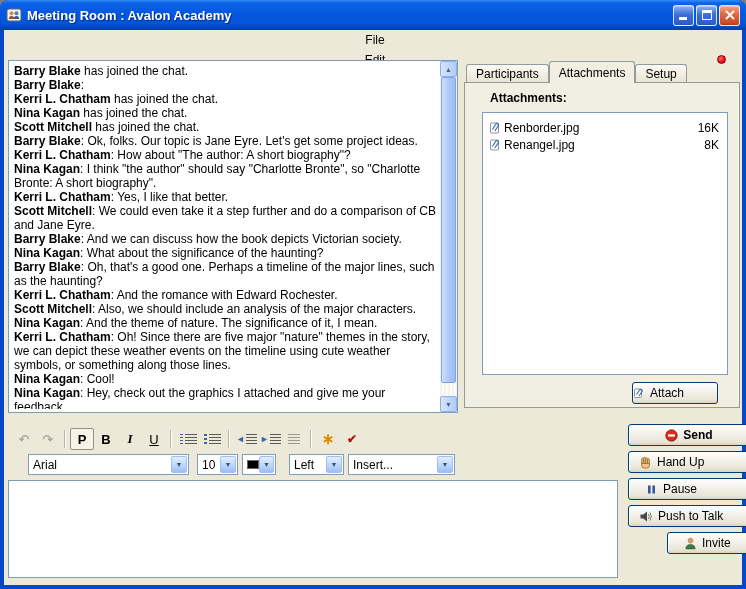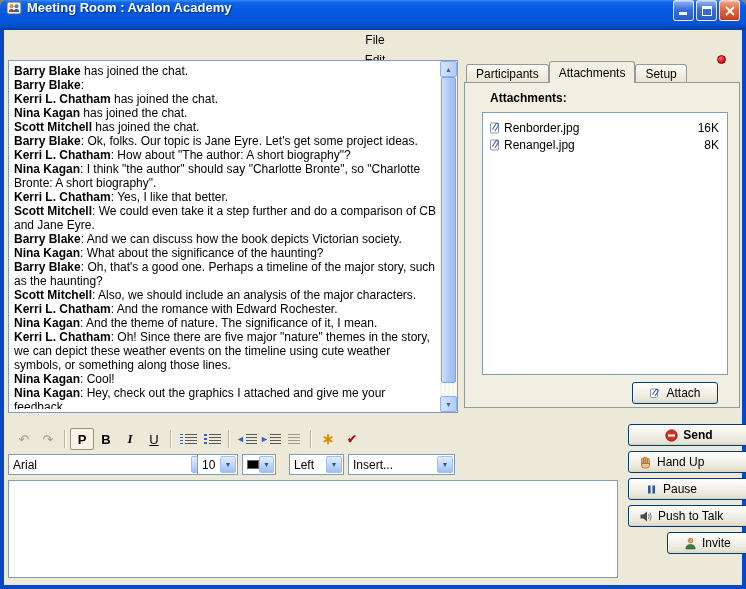--- a/index.html
+++ b/index.html
@@ -3,21 +3,21 @@
 <meta charset="utf-8">
 <style>
   * { box-sizing: border-box; margin: 0; padding: 0; }
   body { margin: 0; font-family: "Liberation Sans", sans-serif; background: #808080; }
 
   .window { position: relative; width: 746px; height: 589px;
     background: #0549C9; border-radius: 8px 8px 0 0; overflow: hidden; }
 
   
   .titlebar { position: absolute; left: 0; top: 0; right: 0; height: 30px;
-    display: flex; align-items: flex-start; padding: 0 6px;
+    display: flex; align-items: center; padding: 0 6px;
     background: linear-gradient(180deg,#3A8BF2 0%,#0C63E8 10%,#0557E0 45%,#0455D8 78%,#0340A6 100%);
     border-radius: 8px 8px 0 0; }
   .app-icon { width: 16px; height: 16px; margin-right: 5px; display: flex; }
   .title-text { color: #fff; font-weight: bold; font-size: 13px;
     text-shadow: 1px 1px 1px #002B80; flex: 1; }
   .tb-btn { width: 21px; height: 21px; margin-left: 2px; border-radius: 3px;
     border: 1px solid #FFFFFFCC; display: flex; align-items: center; justify-content: center;
     background: linear-gradient(180deg,#8DB4F2 0%,#3A6FD8 45%,#2E5FC8 90%,#2A55B8 100%);
     box-shadow: inset 0 1px 0 #FFFFFF55; cursor: default; }
   .tb-btn.close { background: linear-gradient(180deg,#F3A488 0%,#E06742 45%,#CC4A20 90%,#B03A10 100%); }
@@ -64,21 +64,21 @@
     background: #fff; border: 1px solid #7F9DB9; padding-top: 6px; }
   .file-row { display: flex; align-items: center; height: 17px; padding: 0 8px 0 5px;
     font-size: 12px; gap: 4px; }
   .file-size { margin-left: auto; }
   .attach-btn { position: absolute; left: 167px; top: 299px; width: 86px; height: 22px; }
 
   
   .xp-btn { border: 1px solid #003C74; border-radius: 3px;
     background: linear-gradient(180deg,#FFFFFF 0%,#F4F3EC 40%,#E8E5D6 85%,#D8D4C0 100%);
     box-shadow: inset 1px 1px 0 #FFFFFFB0;
-    display: flex; align-items: center; justify-content: center; gap: 5px;
+    display: flex; align-items: center; gap: 5px;
     font-size: 12px; color: #000; cursor: default; }
 
   
   .fmt-row { position: absolute; left: 4px; top: 396px; height: 26px; display: flex;
     align-items: center; padding-left: 4px; }
   .fmt-btn { width: 24px; height: 22px; display: flex; align-items: center; justify-content: center;
     font-size: 13px; border: 1px solid transparent; border-radius: 2px; }
   .fmt-btn.disabled { color: #9B9B93; }
   .fmt-btn.pressed { border: 1px solid #94917F; background: #F7F3E7; }
   .fmt-sep { width: 0; height: 18px; border-left: 1px solid #B8B4A2; border-right: 1px solid #fff; margin: 0 4px; }
@@ -95,21 +95,21 @@
   .ic-star { color: #E08A00; font-size: 15px; font-weight: bold; }
   .ic-check { color: #B01010; font-size: 12px; font-weight: bold; }
 
   .combo-row { position: absolute; left: 0; top: 424px; height: 22px; }
   .combo { position: absolute; height: 21px; background: #fff; border: 1px solid #7F9DB9;
     display: flex; align-items: center; font-size: 12px; padding-left: 4px; }
   .cmb-arr { margin-left: auto; width: 16px; height: 17px; border-radius: 2px;
     background: linear-gradient(180deg,#E3EFFF,#B9D4FA 60%,#9CBEF2); border: 1px solid #9EBEF5;
     display: flex; align-items: center; justify-content: center; font-size: 7px; color: #39537F; margin-right: 1px; }
   .swatch { width: 13px; height: 9px; border: 1px solid #666; }
-  .combo-font { left: 4px; width: 201px; }
+  .combo-font { left: 24px; width: 161px; }
   .combo-size { left: 193px; width: 41px; }
   .combo-color { left: 238px; width: 34px; }
   .combo-align { left: 285px; width: 55px; }
   .combo-insert { left: 344px; width: 107px; }
 
   .message-input { position: absolute; left: 4px; top: 450px; width: 610px; height: 98px;
     background: #fff; border: 1px solid #7F9DB9; }
   .message-input textarea { width: 100%; height: 100%; border: none; outline: none; resize: none;
     font-family: "Liberation Sans", sans-serif; font-size: 12px; padding: 3px; background: transparent; }
 
@@ -195,25 +195,25 @@
           <div class="msg"><b>Nina Kagan</b><span>: I think "the author" should say "Charlotte Bronte", so "Charlotte Bronte: A short biography".</span></div>
 
           <div class="msg"><b>Kerri L. Chatham</b><span>: Yes, I like that better.</span></div>
 
           <div class="msg"><b>Scott Mitchell</b><span>: We could even take it a step further and do a comparison of CB and Jane Eyre.</span></div>
 
           <div class="msg"><b>Barry Blake</b><span>: And we can discuss how the book depicts Victorian society.</span></div>
 
           <div class="msg"><b>Nina Kagan</b><span>: What about the significance of the haunting?</span></div>
 
-          <div class="msg"><b>Barry Blake</b><span>: Oh, that's a good one. Perhaps a timeline of the major story, such as the haunting?</span></div>
+          <div class="msg"><b>Barry Blake</b><span>: Oh, that's a good one. Perhaps a timeline of the major lines, such as the haunting?</span></div>
+
+          <div class="msg"><b>Kerri L. Chatham</b><span>: And the romance with Edward Rochester.</span></div>
 
           <div class="msg"><b>Scott Mitchell</b><span>: Also, we should include an analysis of the major characters.</span></div>
-
-          <div class="msg"><b>Kerri L. Chatham</b><span>: And the romance with Edward Rochester.</span></div>
 
           <div class="msg"><b>Nina Kagan</b><span>: And the theme of nature. The significance of it, I mean.</span></div>
 
           <div class="msg"><b>Kerri L. Chatham</b><span>: Oh! Since there are five major "nature" themes in the story, we can depict these weather events on the timeline using cute weather symbols, or something along those lines.</span></div>
 
           <div class="msg"><b>Nina Kagan</b><span>: Cool!</span></div>
 
           <div class="msg"><b>Nina Kagan</b><span>: Hey, check out the graphics I attached and give me your feedback.</span></div>
 
       </div>

